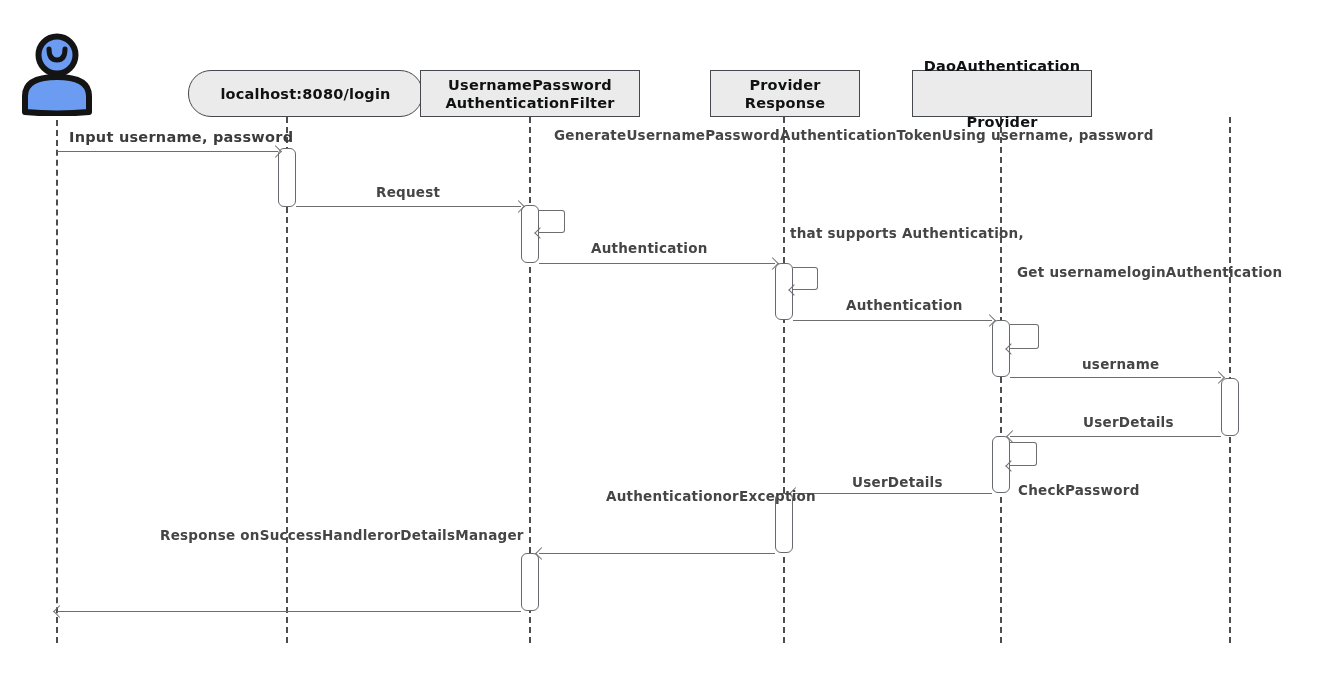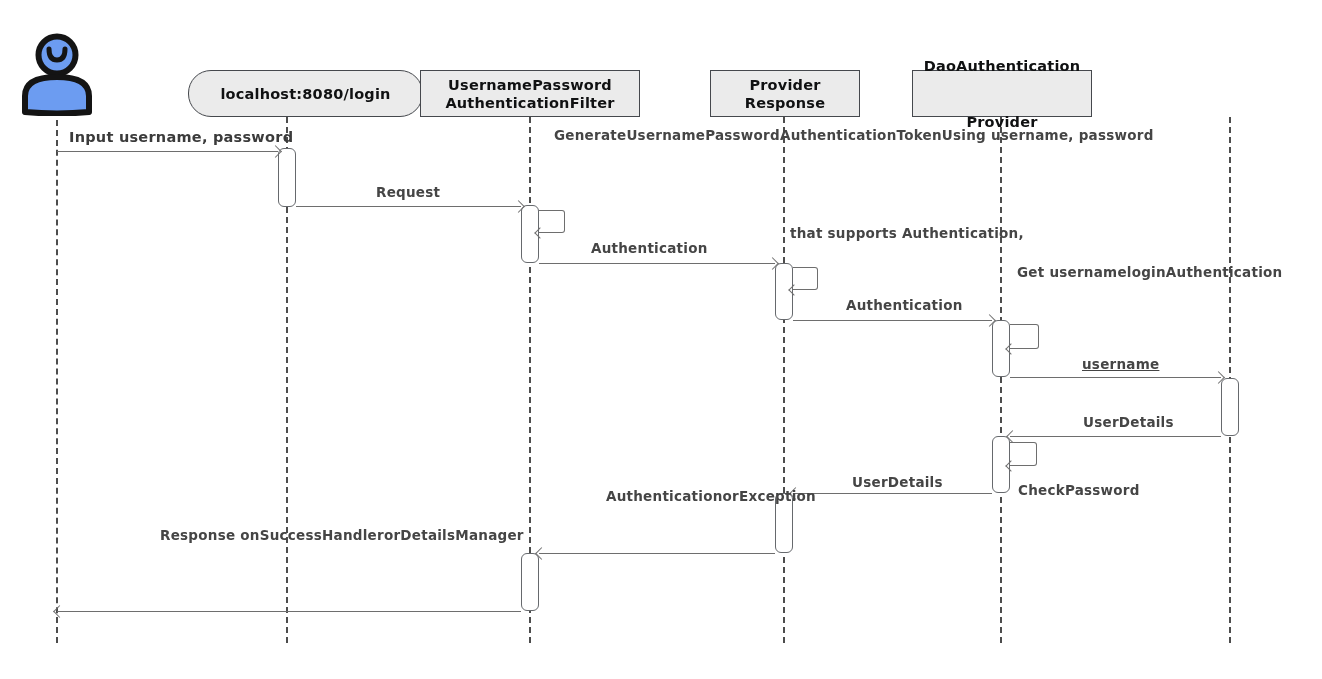--- a/index.html
+++ b/index.html
@@ -87,21 +87,21 @@
     letter-spacing:.25px;white-space:nowrap;z-index:4;line-height:18.5px;
   }
   .lbl-block{display:flex;flex-direction:row;align-items:center;}
   #lbl-input{left:69px;top:128px;font-size:14.5px;color:#3b3b3b;}
   #lbl-request{left:376px;top:183px;}
   #lbl-generate{left:554px;top:126px;}
   #lbl-auth-pm{left:591px;top:239px;}
   #lbl-find{left:790px;top:224px;}
   #lbl-auth-dao{left:846px;top:296px;}
   #lbl-get{left:1017px;top:263px;}
-  #lbl-username{left:1082px;top:355px;text-decoration:underline;}
+  #lbl-username{left:1082px;top:355px;}
   #lbl-userdetails-ret{left:1083px;top:413px;}
   #lbl-check{left:1018px;top:481px;}
   #lbl-userdetails-pm{left:852px;top:473px;}
   #lbl-auth-exc{left:606px;top:487px;}
   #lbl-response{left:160px;top:526px;}
 
   
   #actor{position:absolute;left:19px;top:32px;width:76px;height:84px;z-index:5;}
 </style>
 </head>

